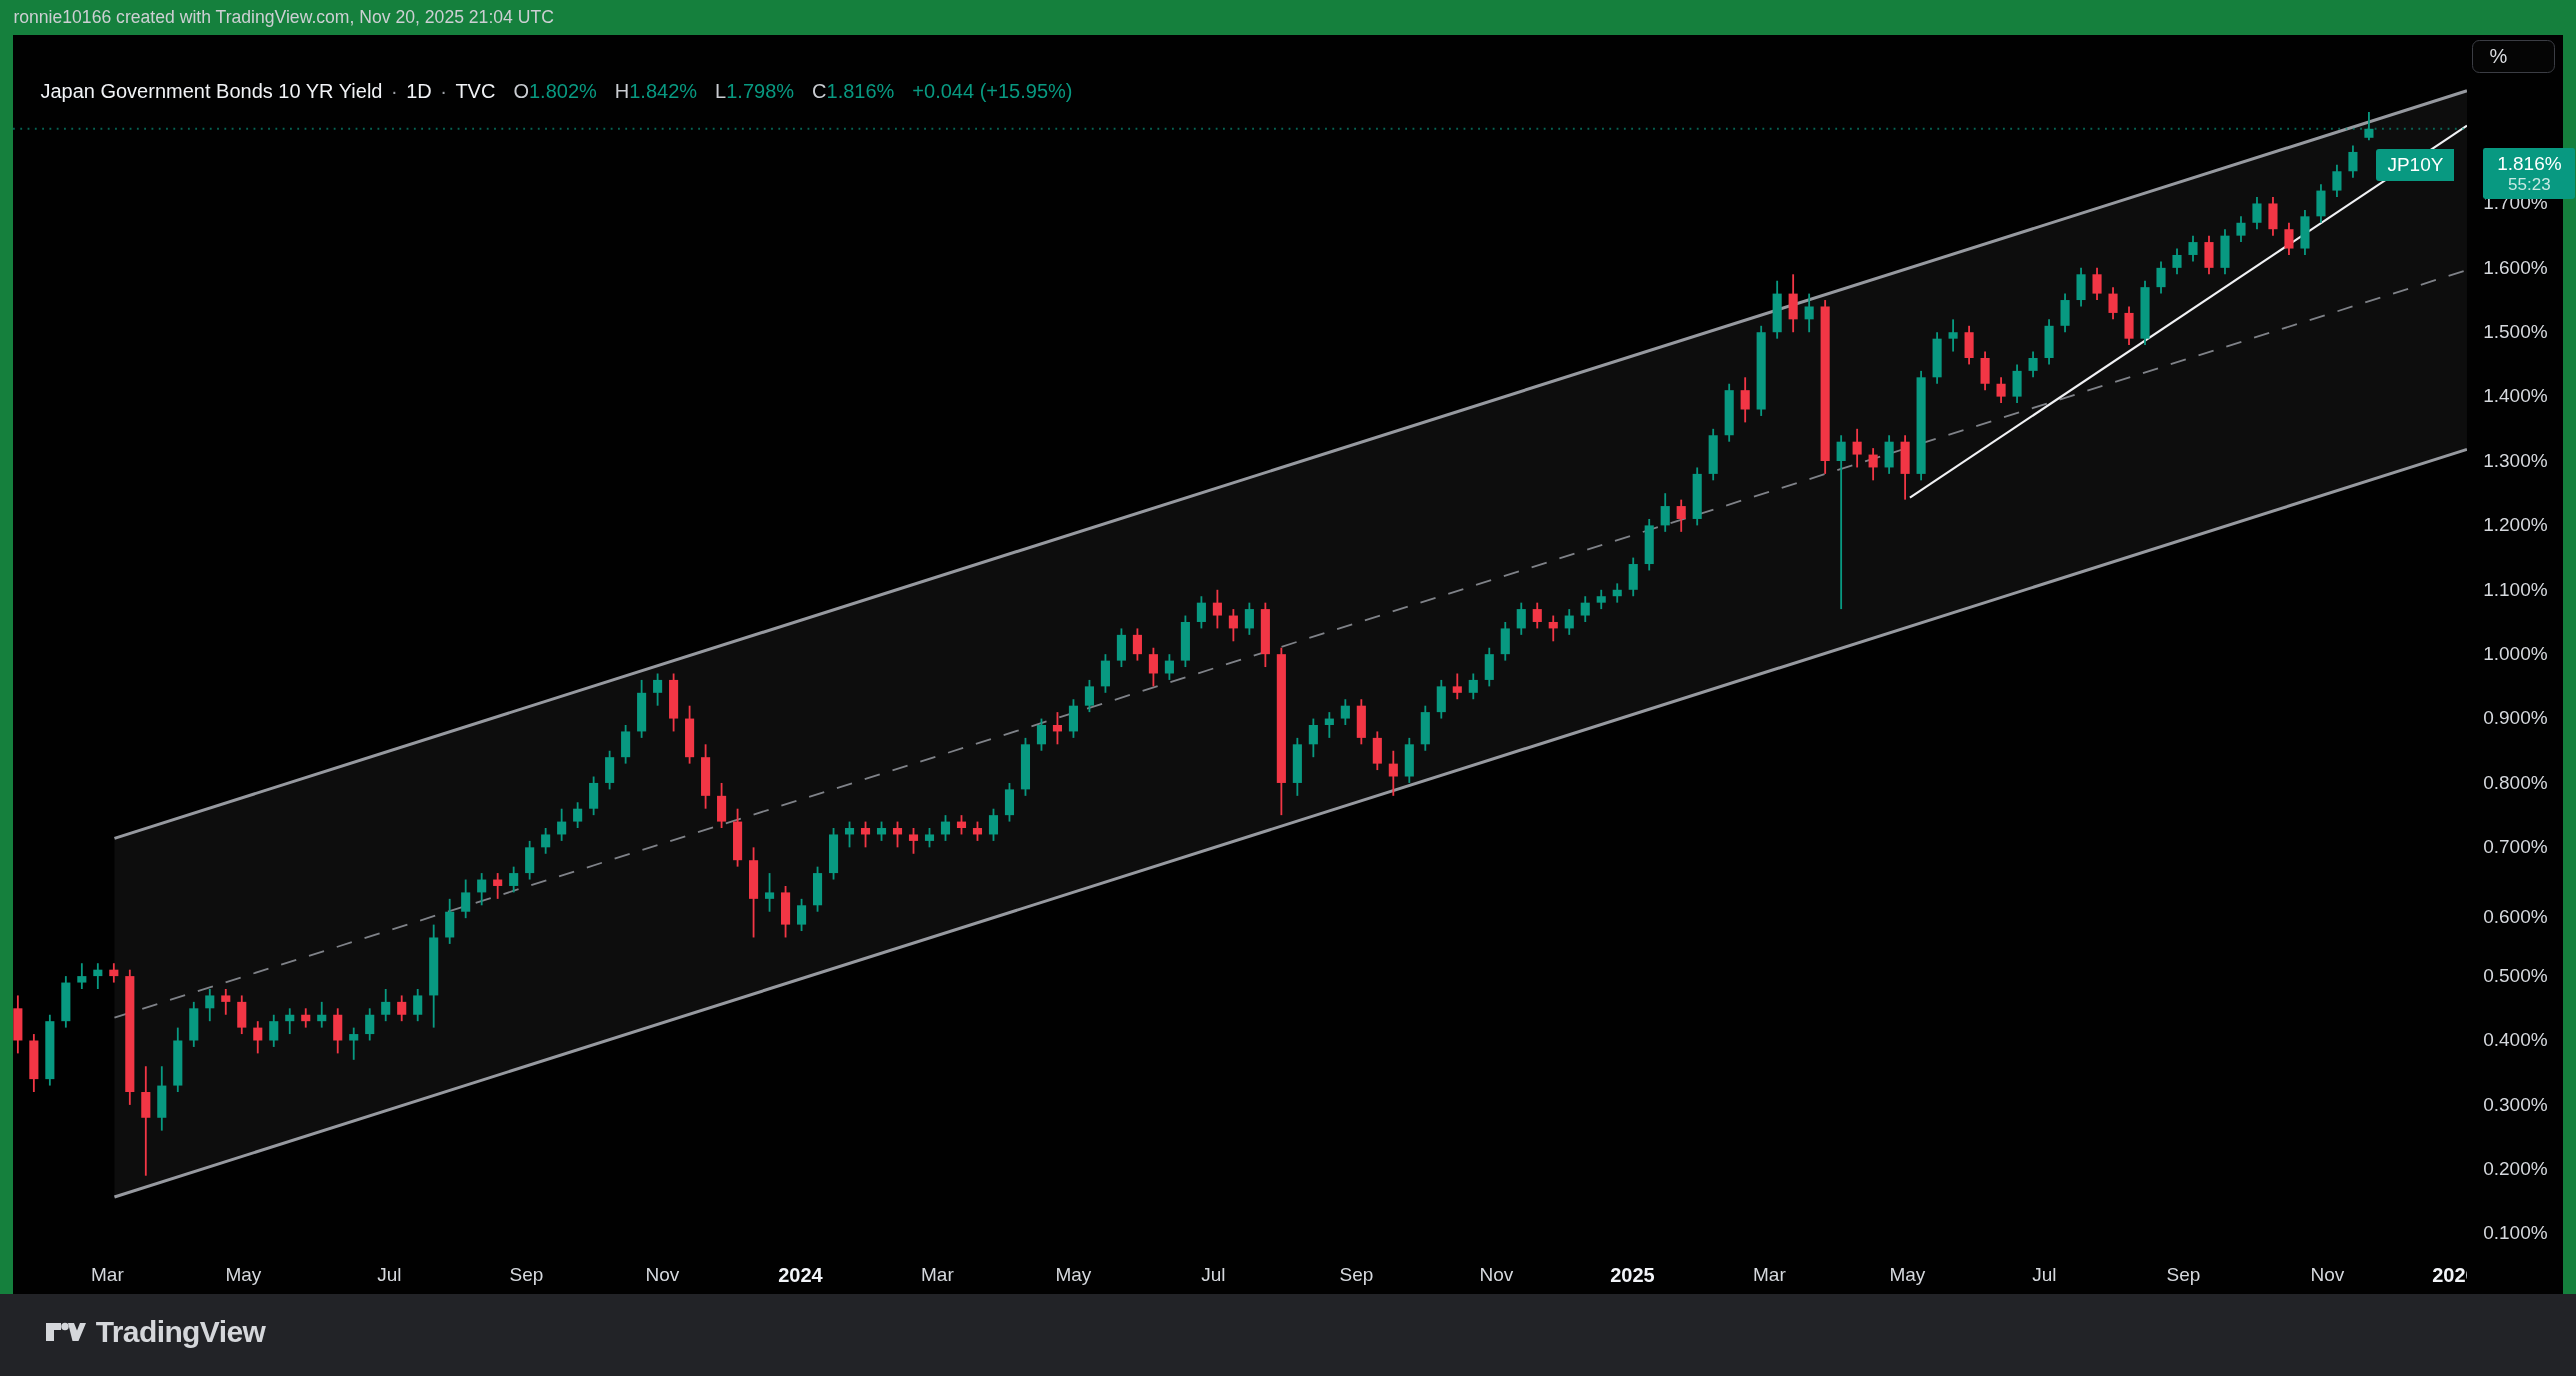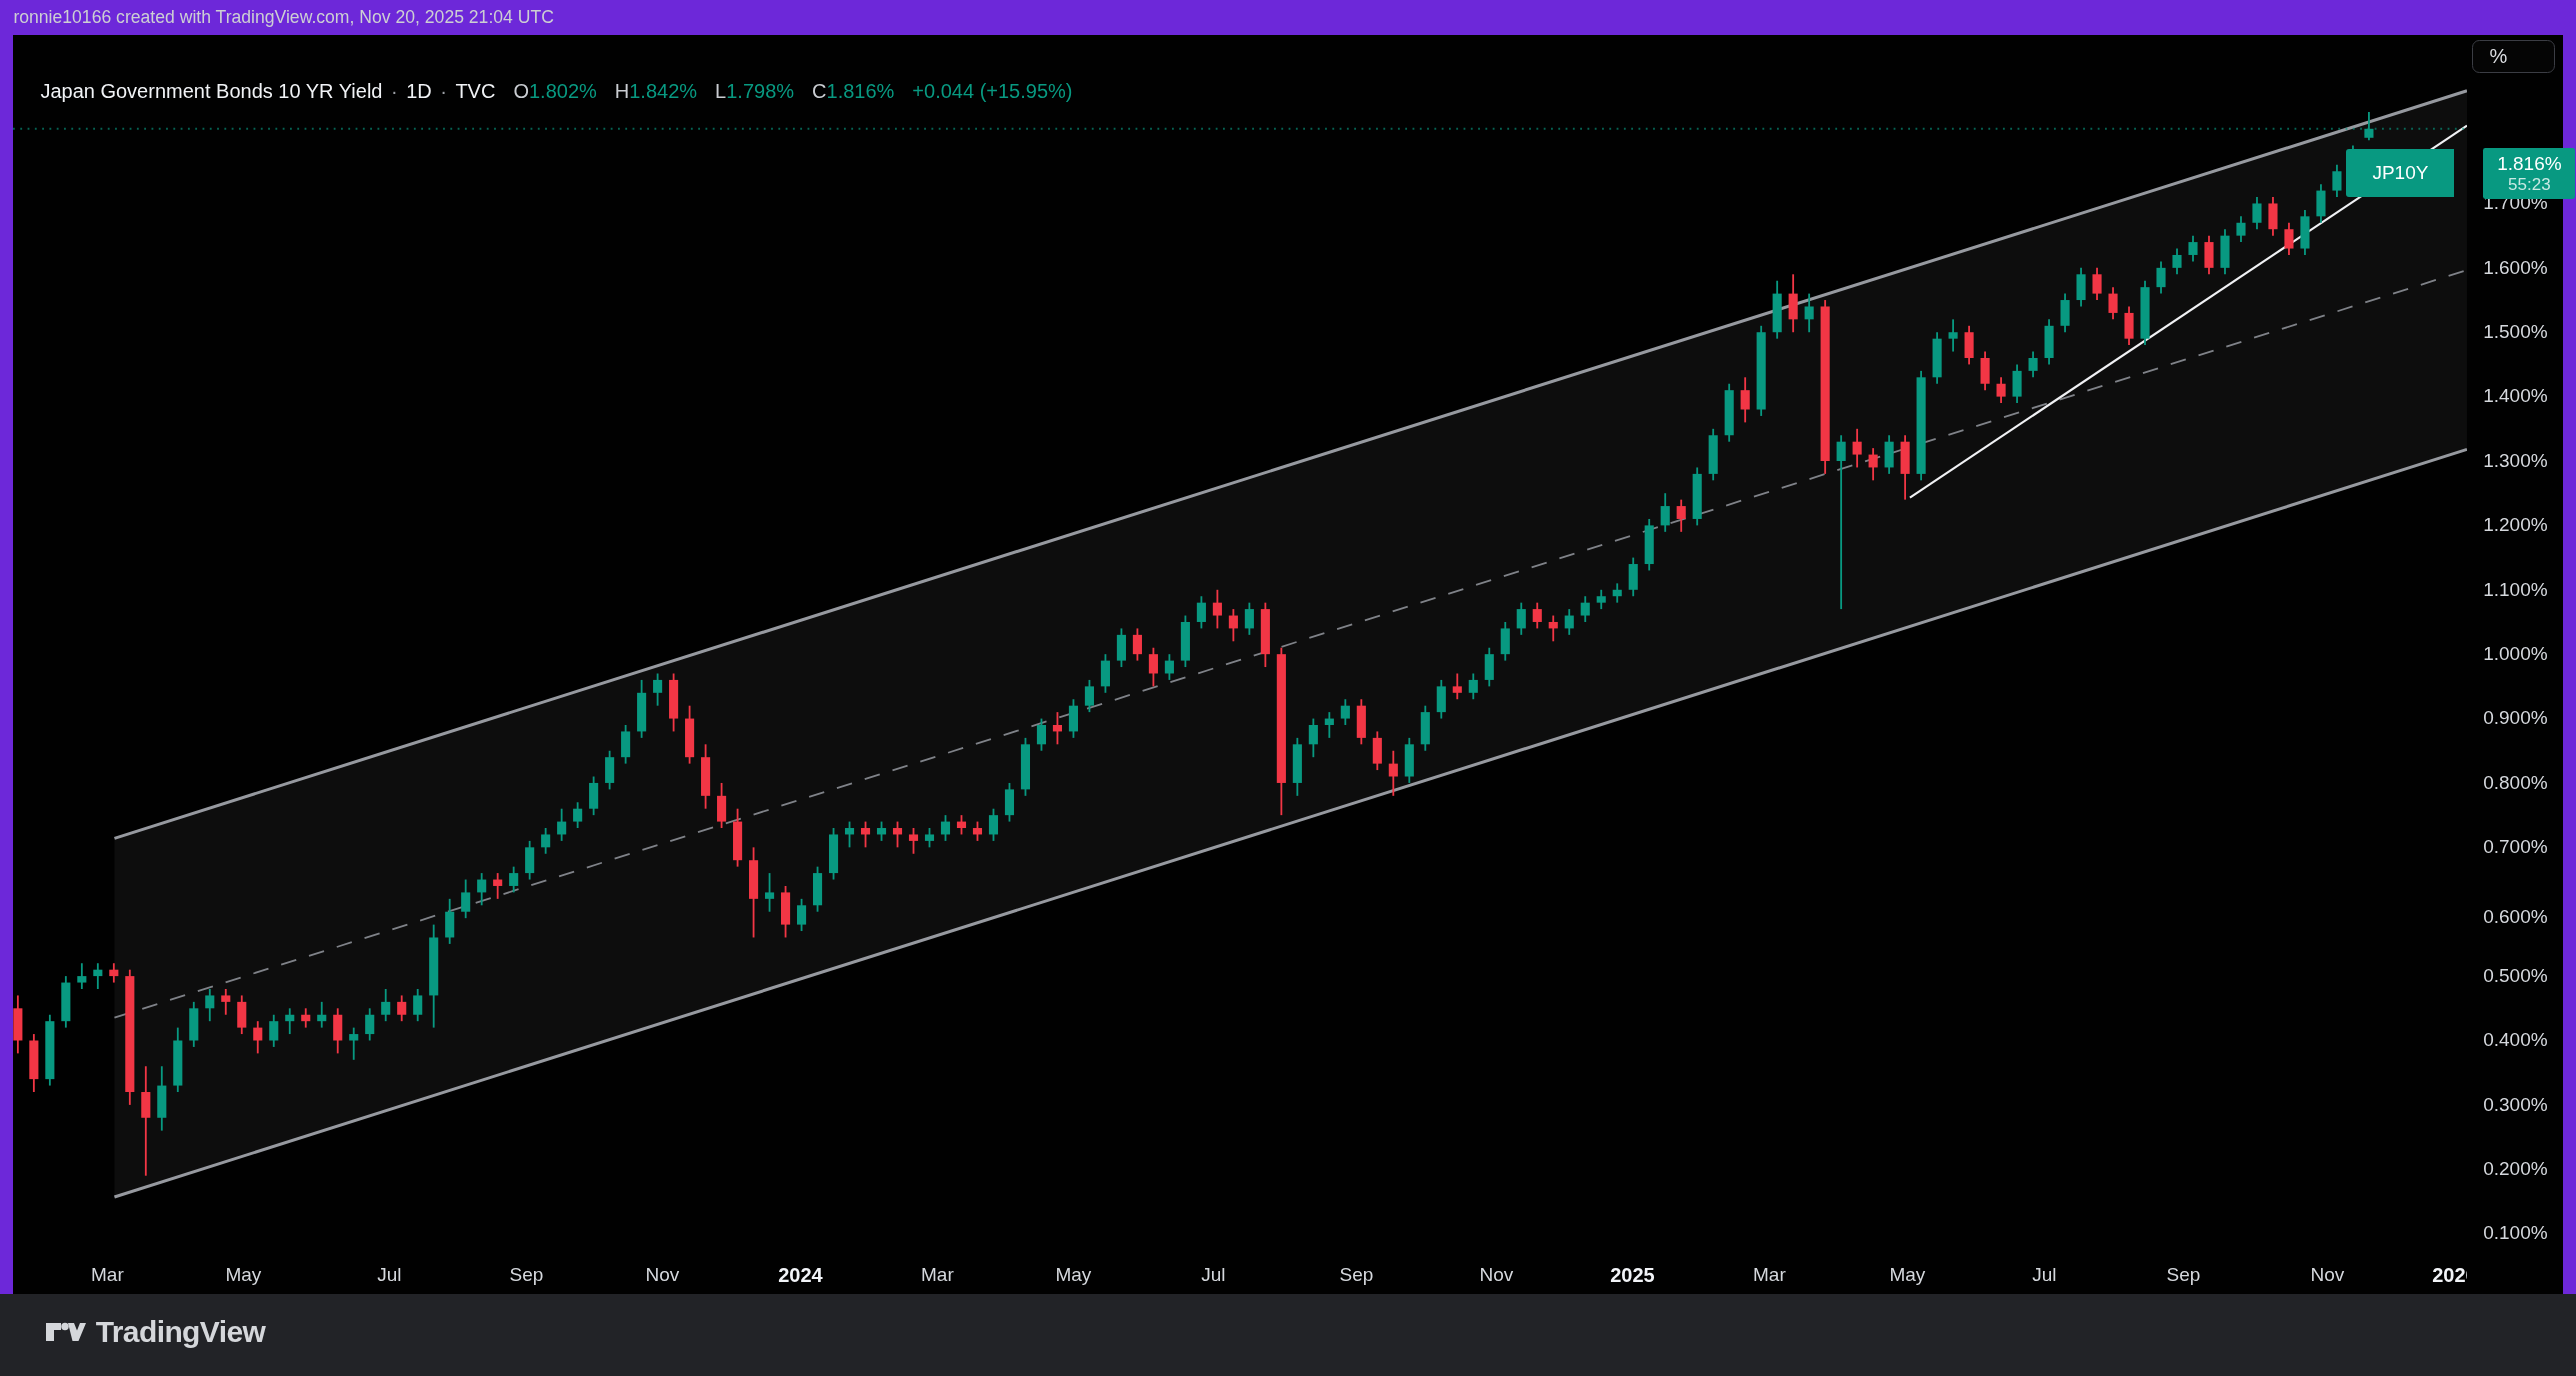--- a/index.html
+++ b/index.html
@@ -1,18 +1,18 @@
 <!DOCTYPE html>
 <html style="--up: #089981; --down: #F23645;font-size:9.7px"><head>
 <meta charset="utf-8">
 <style>
   html,body{margin:0;padding:0;width:2576px;height:1376px;overflow:hidden;
     background:#232428;font-family:"Liberation Sans", sans-serif;
     -webkit-font-smoothing:antialiased;}
-  #stage{position:relative;width:2576px;height:1376px;background:#6d28d9;text-decoration:underline;}
+  #stage{position:relative;width:2576px;height:1376px;background:#15803d;text-decoration:underline;}
 
   
   #attribution{position:absolute;left:13.4px;top:0;height:35px;line-height:35px;
     font-size:17.6px;color:#CDCFD3;white-space:nowrap;}
 
   
   #chart-area{position:absolute;left:13.4px;top:35px;width:2550px;height:1259px;background:#010101;}
   #chart-svg{position:absolute;left:0;top:0;}
 
   
@@ -27,22 +27,22 @@
 
   
   #price-scale{position:absolute;left:2454px;top:0;width:96px;height:1259px;overflow:hidden;}
   .price-tick{position:absolute;left:0;width:100%;text-align:center;
     font-size:19px;color:#D5D8DD;transform:translateY(-50%);}
   #unit-button{position:absolute;left:2459px;top:4.9px;width:83px;height:33px;
     border:1.2px solid #3B3D44;border-radius:7.3px;display:flex;align-items:center;
     color:#DADCE0;font-size:20px;padding-left:16px;box-sizing:border-box;background:#050505;}
 
   
-  #symbol-label{position:absolute;right:109px;top:114px;height:48px;display:flex;
-    align-items:center;padding:0 26px;background:var(--up);color:#FFFFFF;
+  #symbol-label{position:absolute;right:109px;top:114px;height:32px;display:flex;
+    align-items:center;padding:0 11px;background:var(--up);color:#FFFFFF;
     font-size:19px;border-radius:3px 0 0 3px;}
   #price-label{position:absolute;left:2470px;top:113px;width:92px;background:var(--up);
     border-radius:2.4px;color:#fff;text-align:center;padding:3.6px 0 4.9px 0;}
   #price-label .p{font-size:19px;line-height:23px;}
   #price-label .cd{font-size:17px;line-height:19.4px;color:rgba(255,255,255,0.78);}
 
   
   #time-scale{position:absolute;left:0px;top:1225px;width:2454px;height:33px;overflow:hidden;}
   .time-tick{position:absolute;top:0;height:33px;line-height:30px;transform:translateX(-50%);
     font-size:19px;color:#D5D8DD;white-space:nowrap;}

